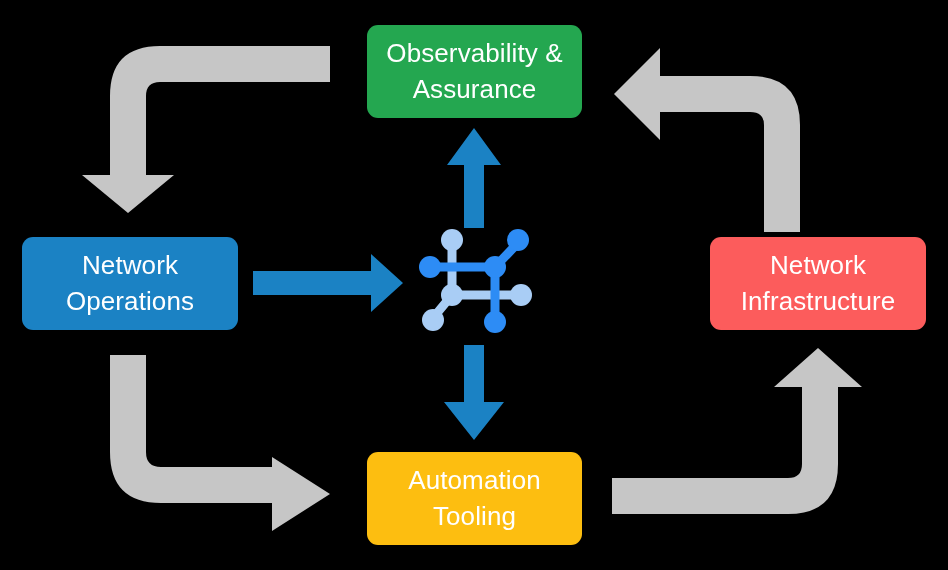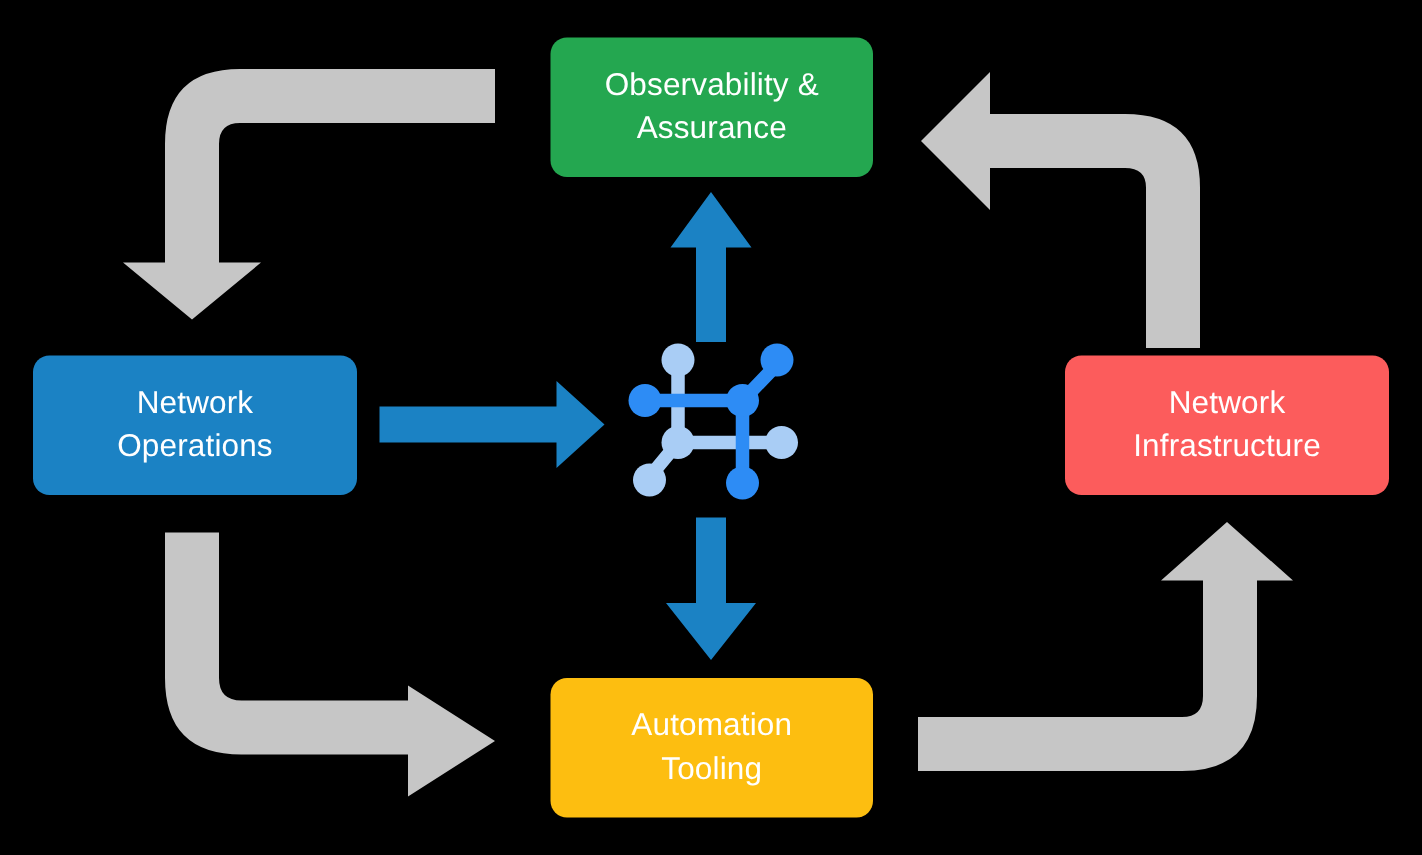--- a/index.html
+++ b/index.html
@@ -16,21 +16,21 @@
     font-family: "Liberation Sans", sans-serif;
   }
   .node-box {
     position: absolute;
     border-radius: 11px;
     display: flex;
     align-items: center;
     justify-content: center;
     text-align: center;
     color: #ffffff;
-    font-size: 21px;
+    font-size: 26px;
     line-height: 1.35;
     font-weight: 400;
     letter-spacing: 0.1px;
     box-sizing: border-box;
     padding: 4px 10px;
   }
   .node-box span { display: block; white-space: pre-line; }
 
   #box-observability { left: 367px; top: 25px;  width: 215px; height: 93px; background: #24a750; }
   #box-operations    { left: 22px;  top: 237px; width: 216px; height: 93px; background: #1b82c4; }

